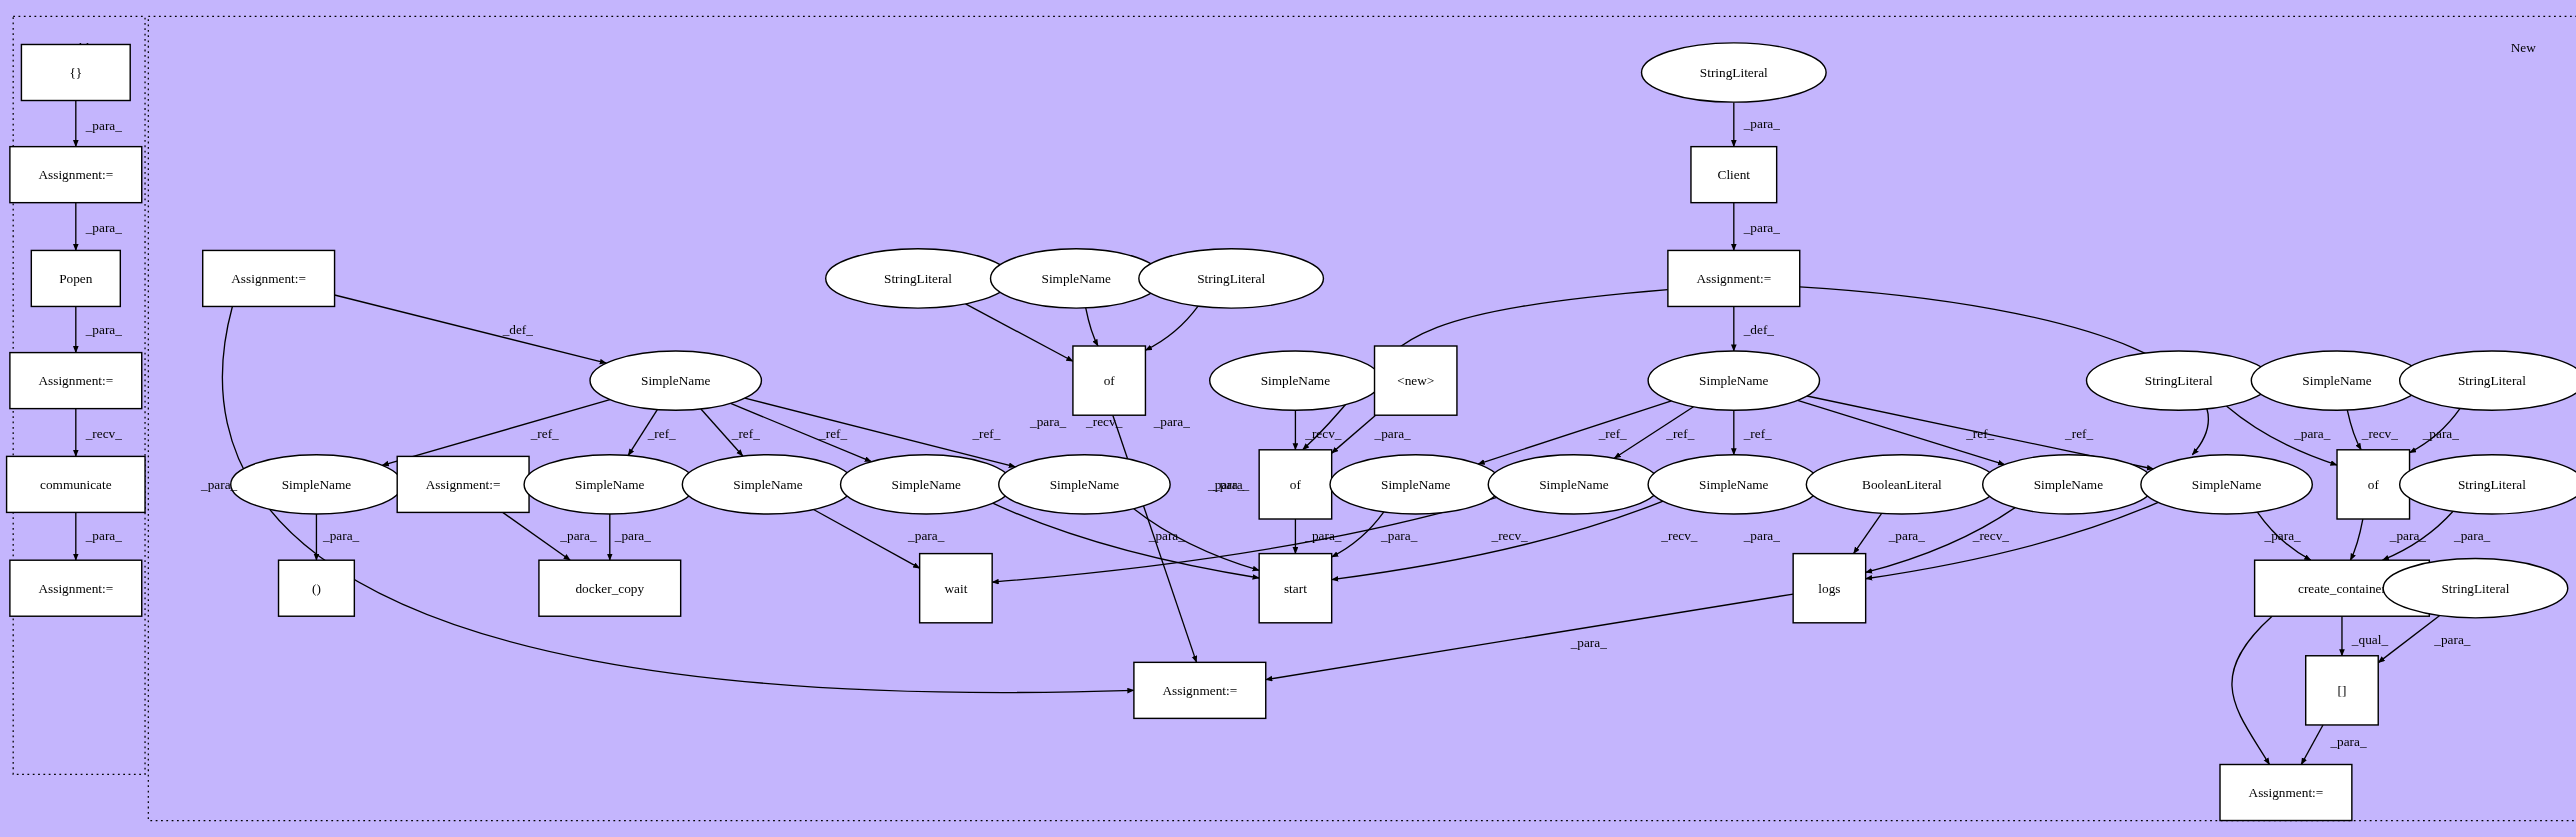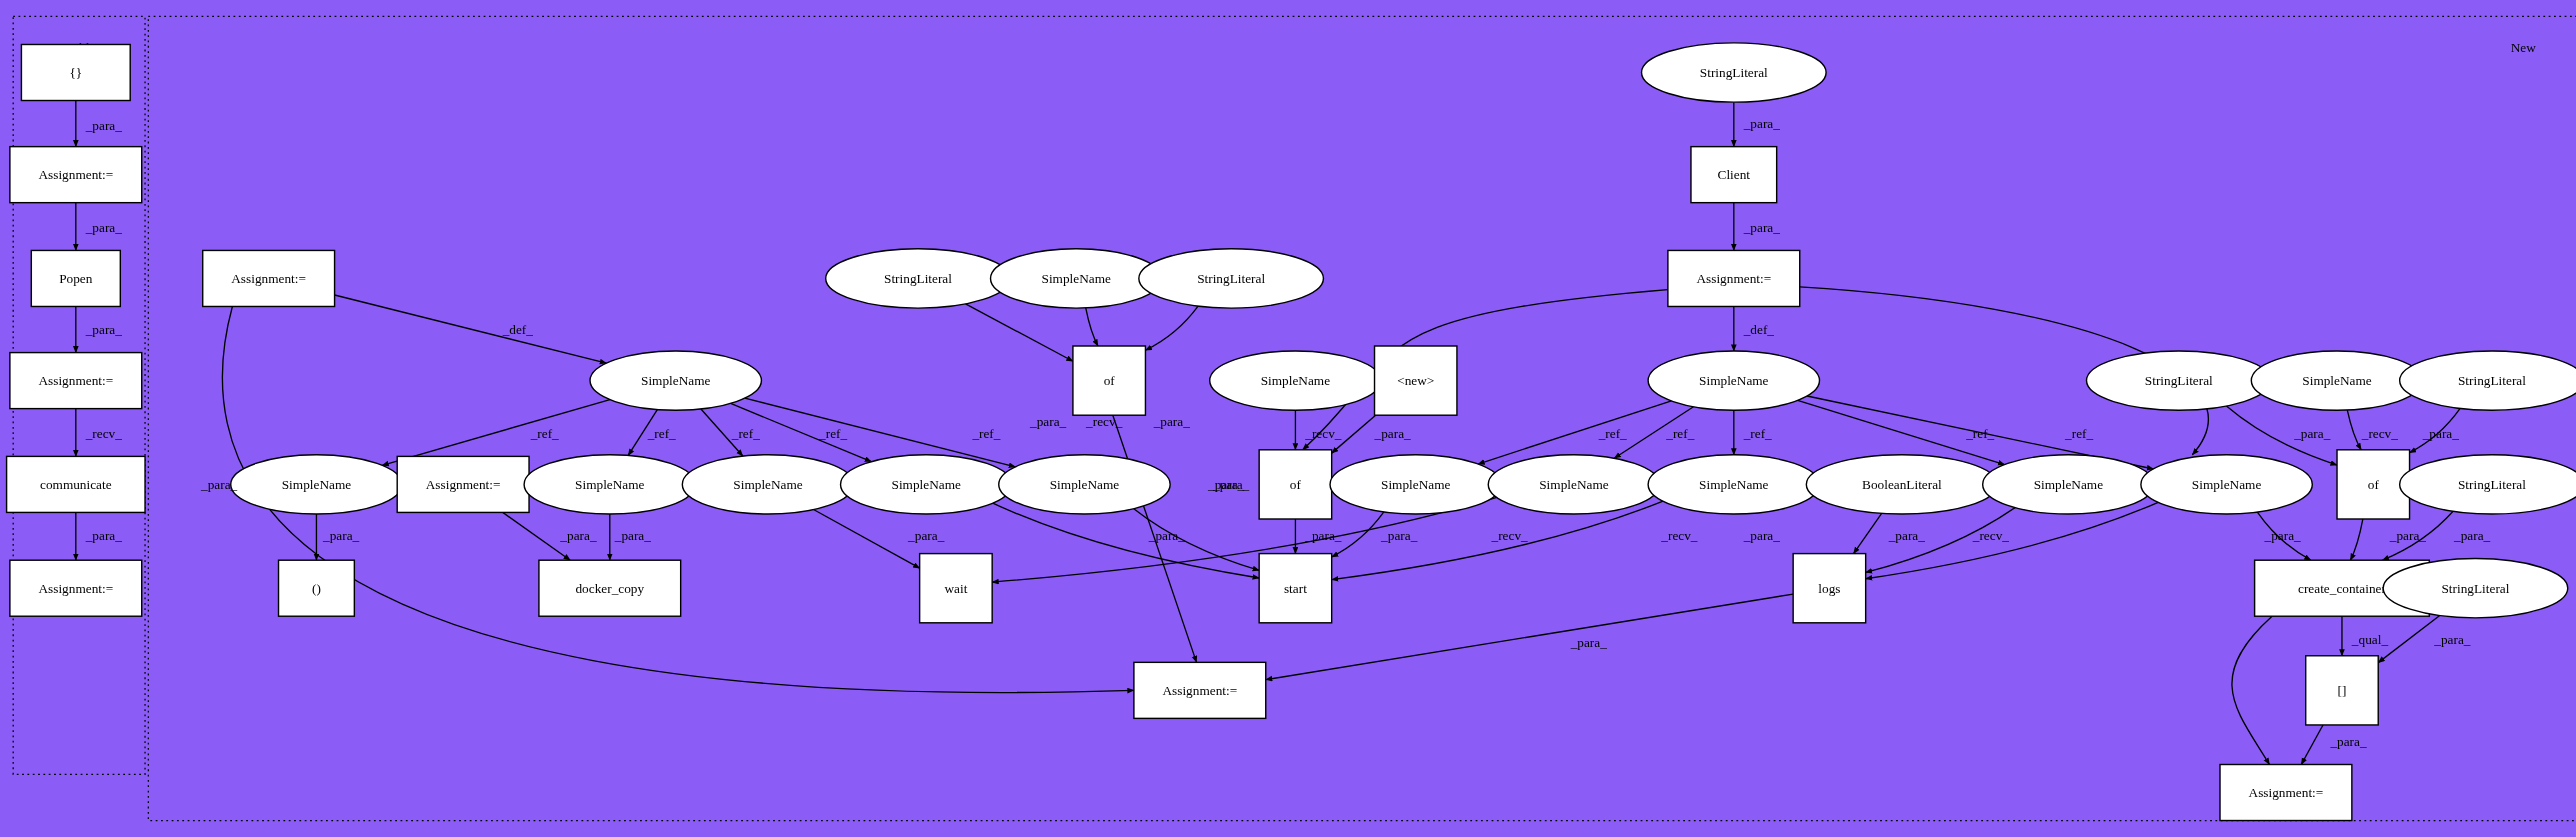--- a/index.html
+++ b/index.html
@@ -4,21 +4,21 @@
 <style>
   html, body {
     margin: 0;
     padding: 0;
     background: #ffffff;
   }
   #root {
     position: relative;
     width: 2576px;
     height: 837px;
-    background: #8b5cf6;
+    background: #c4b5fd;
     font-family: "Liberation Serif", "DejaVu Serif", serif;
     overflow: hidden;
   }
   svg.graph {
     position: absolute;
     left: 0;
     top: 0;
     width: 2576px;
     height: 837px;
     display: block;

